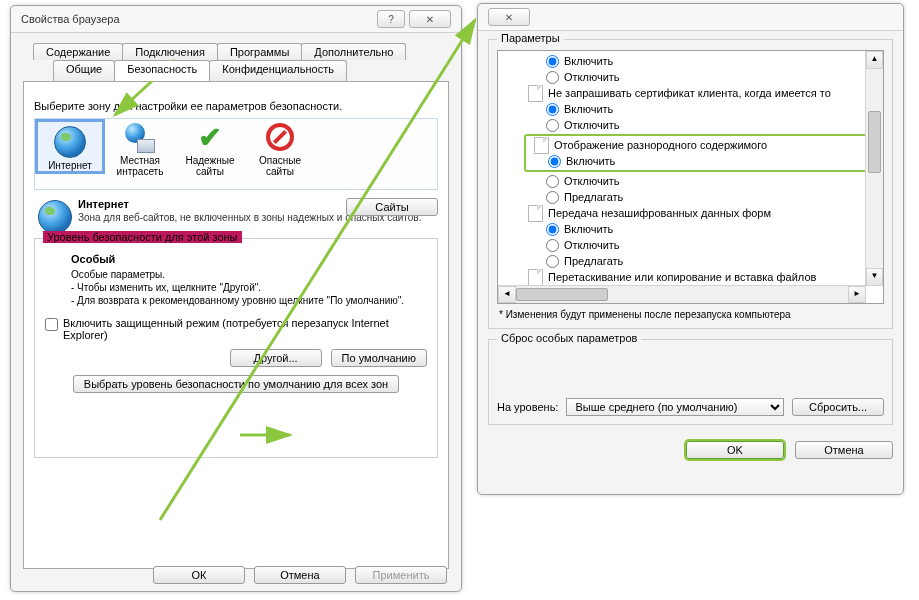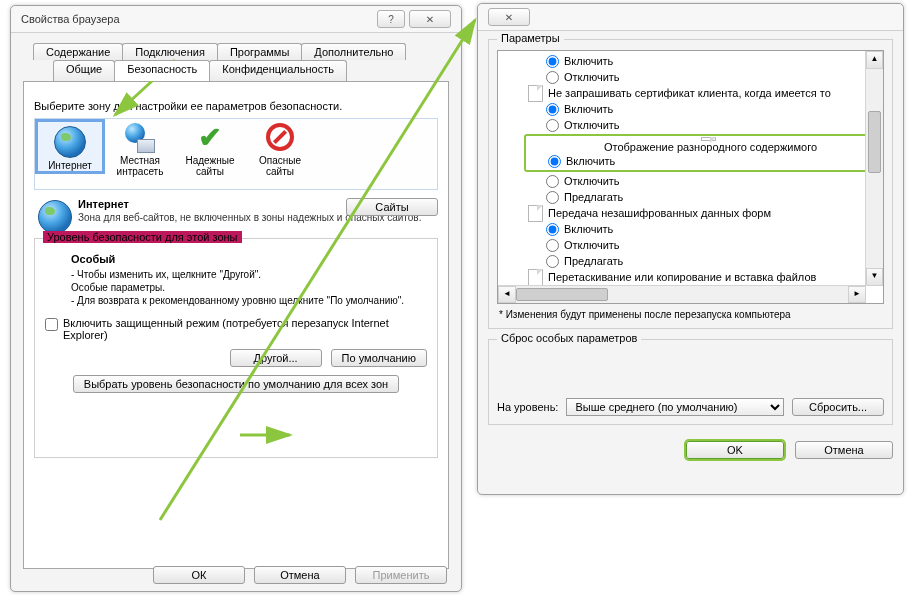--- a/index.html
+++ b/index.html
@@ -154,22 +154,22 @@
           <b>Интернет</b>
           <p>Зона для веб-сайтов, не включенных в зоны надежных и опасных сайтов.</p>
         </div>
         <div class="btn sites-btn">Сайты</div>
       </div>
 
       <div class="groupbox" style="height:200px;">
         <div class="gtitle">Уровень безопасности для этой зоны</div>
         <div class="lvl-body">
           <b>Особый</b>
+          <div class="line">Особые параметры.</div>
           <div class="line">- Чтобы изменить их, щелкните "Другой".</div>
-          <div class="line">Особые параметры.</div>
           <div class="line">- Для возврата к рекомендованному уровню щелкните "По умолчанию".</div>
         </div>
         <label class="chk">
           <input type="checkbox" style="">
           <span>Включить защищенный режим (потребуется перезапуск Internet Explorer)</span>
         </label>
         <div class="row-btns">
           <span class="btn">Другой...</span>
           <span class="btn">По умолчанию</span>
         </div>
@@ -211,21 +211,21 @@
               </div>
           <label class="opt">
                 <input type="radio" name="g2" checked="" style="">
                 <span>Включить</span>
               </label>
           <label class="opt">
                 <input type="radio" name="g2" style="">
                 <span>Отключить</span>
               </label>
           <div class="hl">
-            <div class="hd" style="padding-left:16px;flex-direction:column;">
+            <div class="hd" style="padding-left:8px;">
                   <span class="pg"></span>
                   <span>Отображение разнородного содержимого</span>
                 </div>
             <label class="opt" style="padding-left:22px;">
                   <input type="radio" name="g3" checked="" style="">
                   <span>Включить</span>
                 </label>
           </div>
           <label class="opt">
                 <input type="radio" name="g3" style="">

